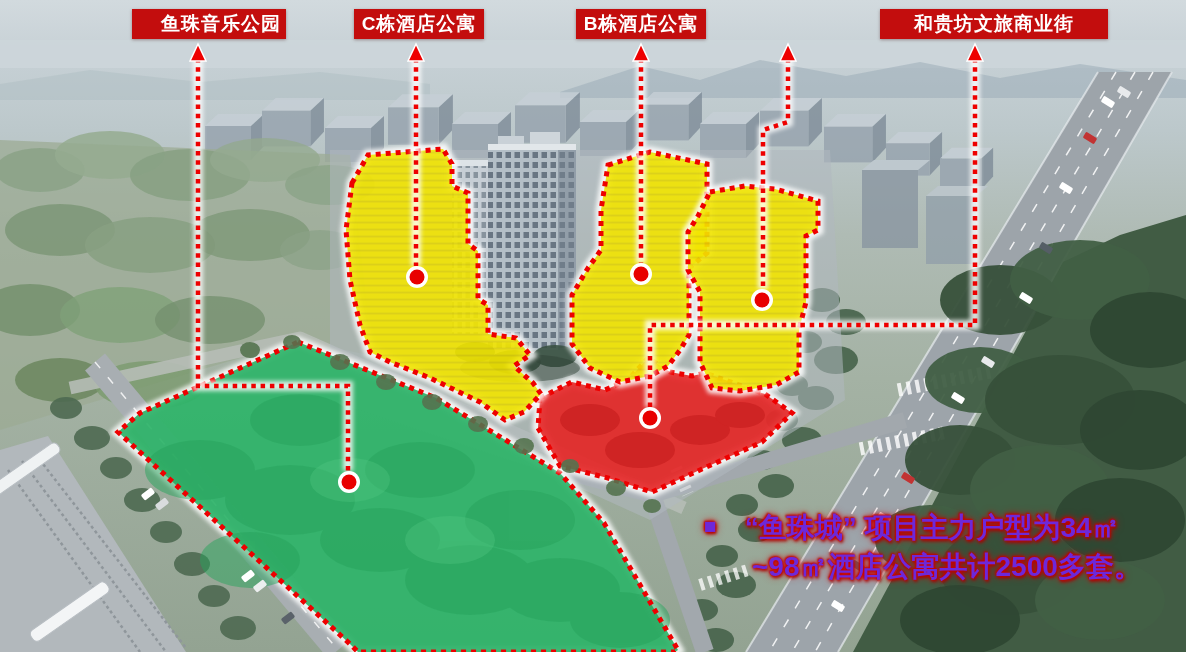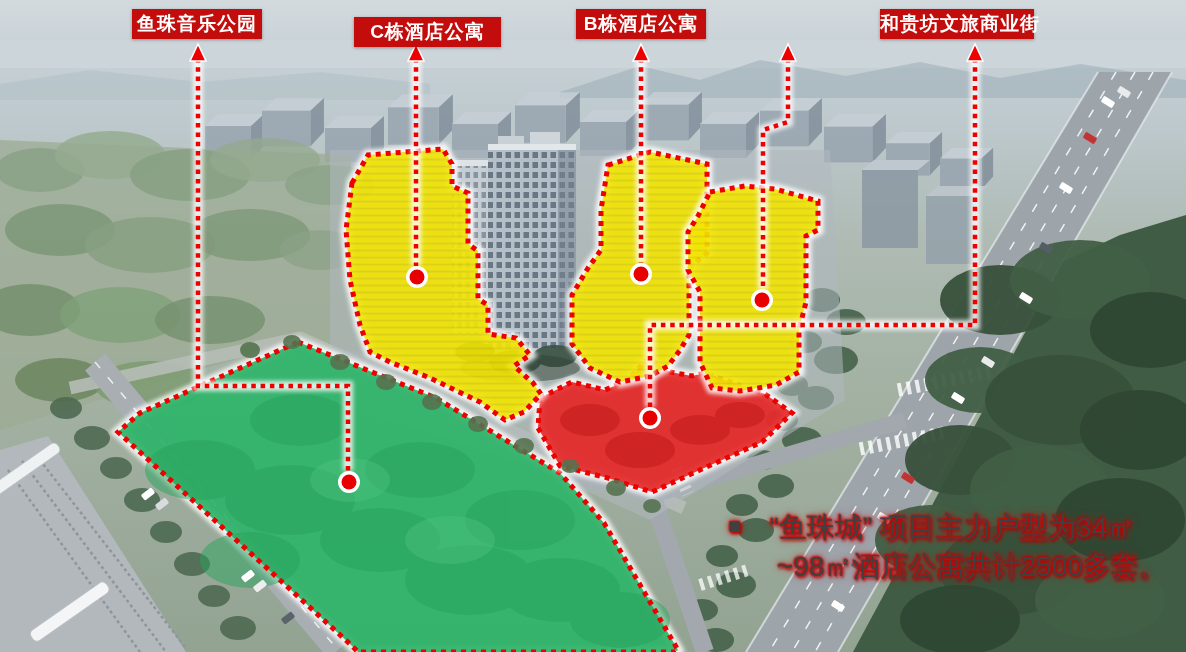--- a/index.html
+++ b/index.html
@@ -3,26 +3,26 @@
 <meta charset="utf-8">
 <style>
   html,body{margin:0;padding:0;background:#30343a;}
   .stage{position:relative;width:1186px;height:652px;overflow:hidden;
          font-family:"Liberation Sans",sans-serif;background:#b9c3c9;}
   .scene{position:absolute;left:0;top:0;width:100%;height:100%;display:block;}
   .map-label{position:absolute;top:9px;height:30px;line-height:30px;
              background:#c30d0d;color:#fff;font-weight:bold;font-size:19px;
              text-align:center;letter-spacing:1px;white-space:nowrap;
              box-shadow:0 1px 3px rgba(60,0,0,.35);}
-  .lb1{left:132px;width:130px;}
-  .lb2{left:354px;width:147px;margin-top:8px;}
+  .lb1{left:132px;width:130px;padding-left:24px;}
+  .lb2{left:354px;width:130px;}
   .lb3{left:576px;width:130px;}
   .lb4{left:723px;width:130px;}
-  .lb5{left:880px;width:154px;}
-  .caption{position:absolute;left:729px;top:506px;color:#404040;font-weight:normal;
+  .lb5{left:880px;width:228px;}
+  .caption{position:absolute;left:704px;top:506px;color:#6d28d9;font-weight:bold;
            font-size:28px;line-height:39px;white-space:nowrap;
            text-shadow:0 0 2px #d40000,0 0 5px #c80000,0 0 9px rgba(200,0,0,.85),
                        1px 2px 3px rgba(150,0,0,.9),-1px -1px 2px rgba(170,0,0,.8);}
   .caption .bullet{display:inline-block;font-size:21px;vertical-align:4px;
                    margin-right:28px;}
   .caption .line2{padding-left:48px;}
 </style>
 </head>
 <body>
 

